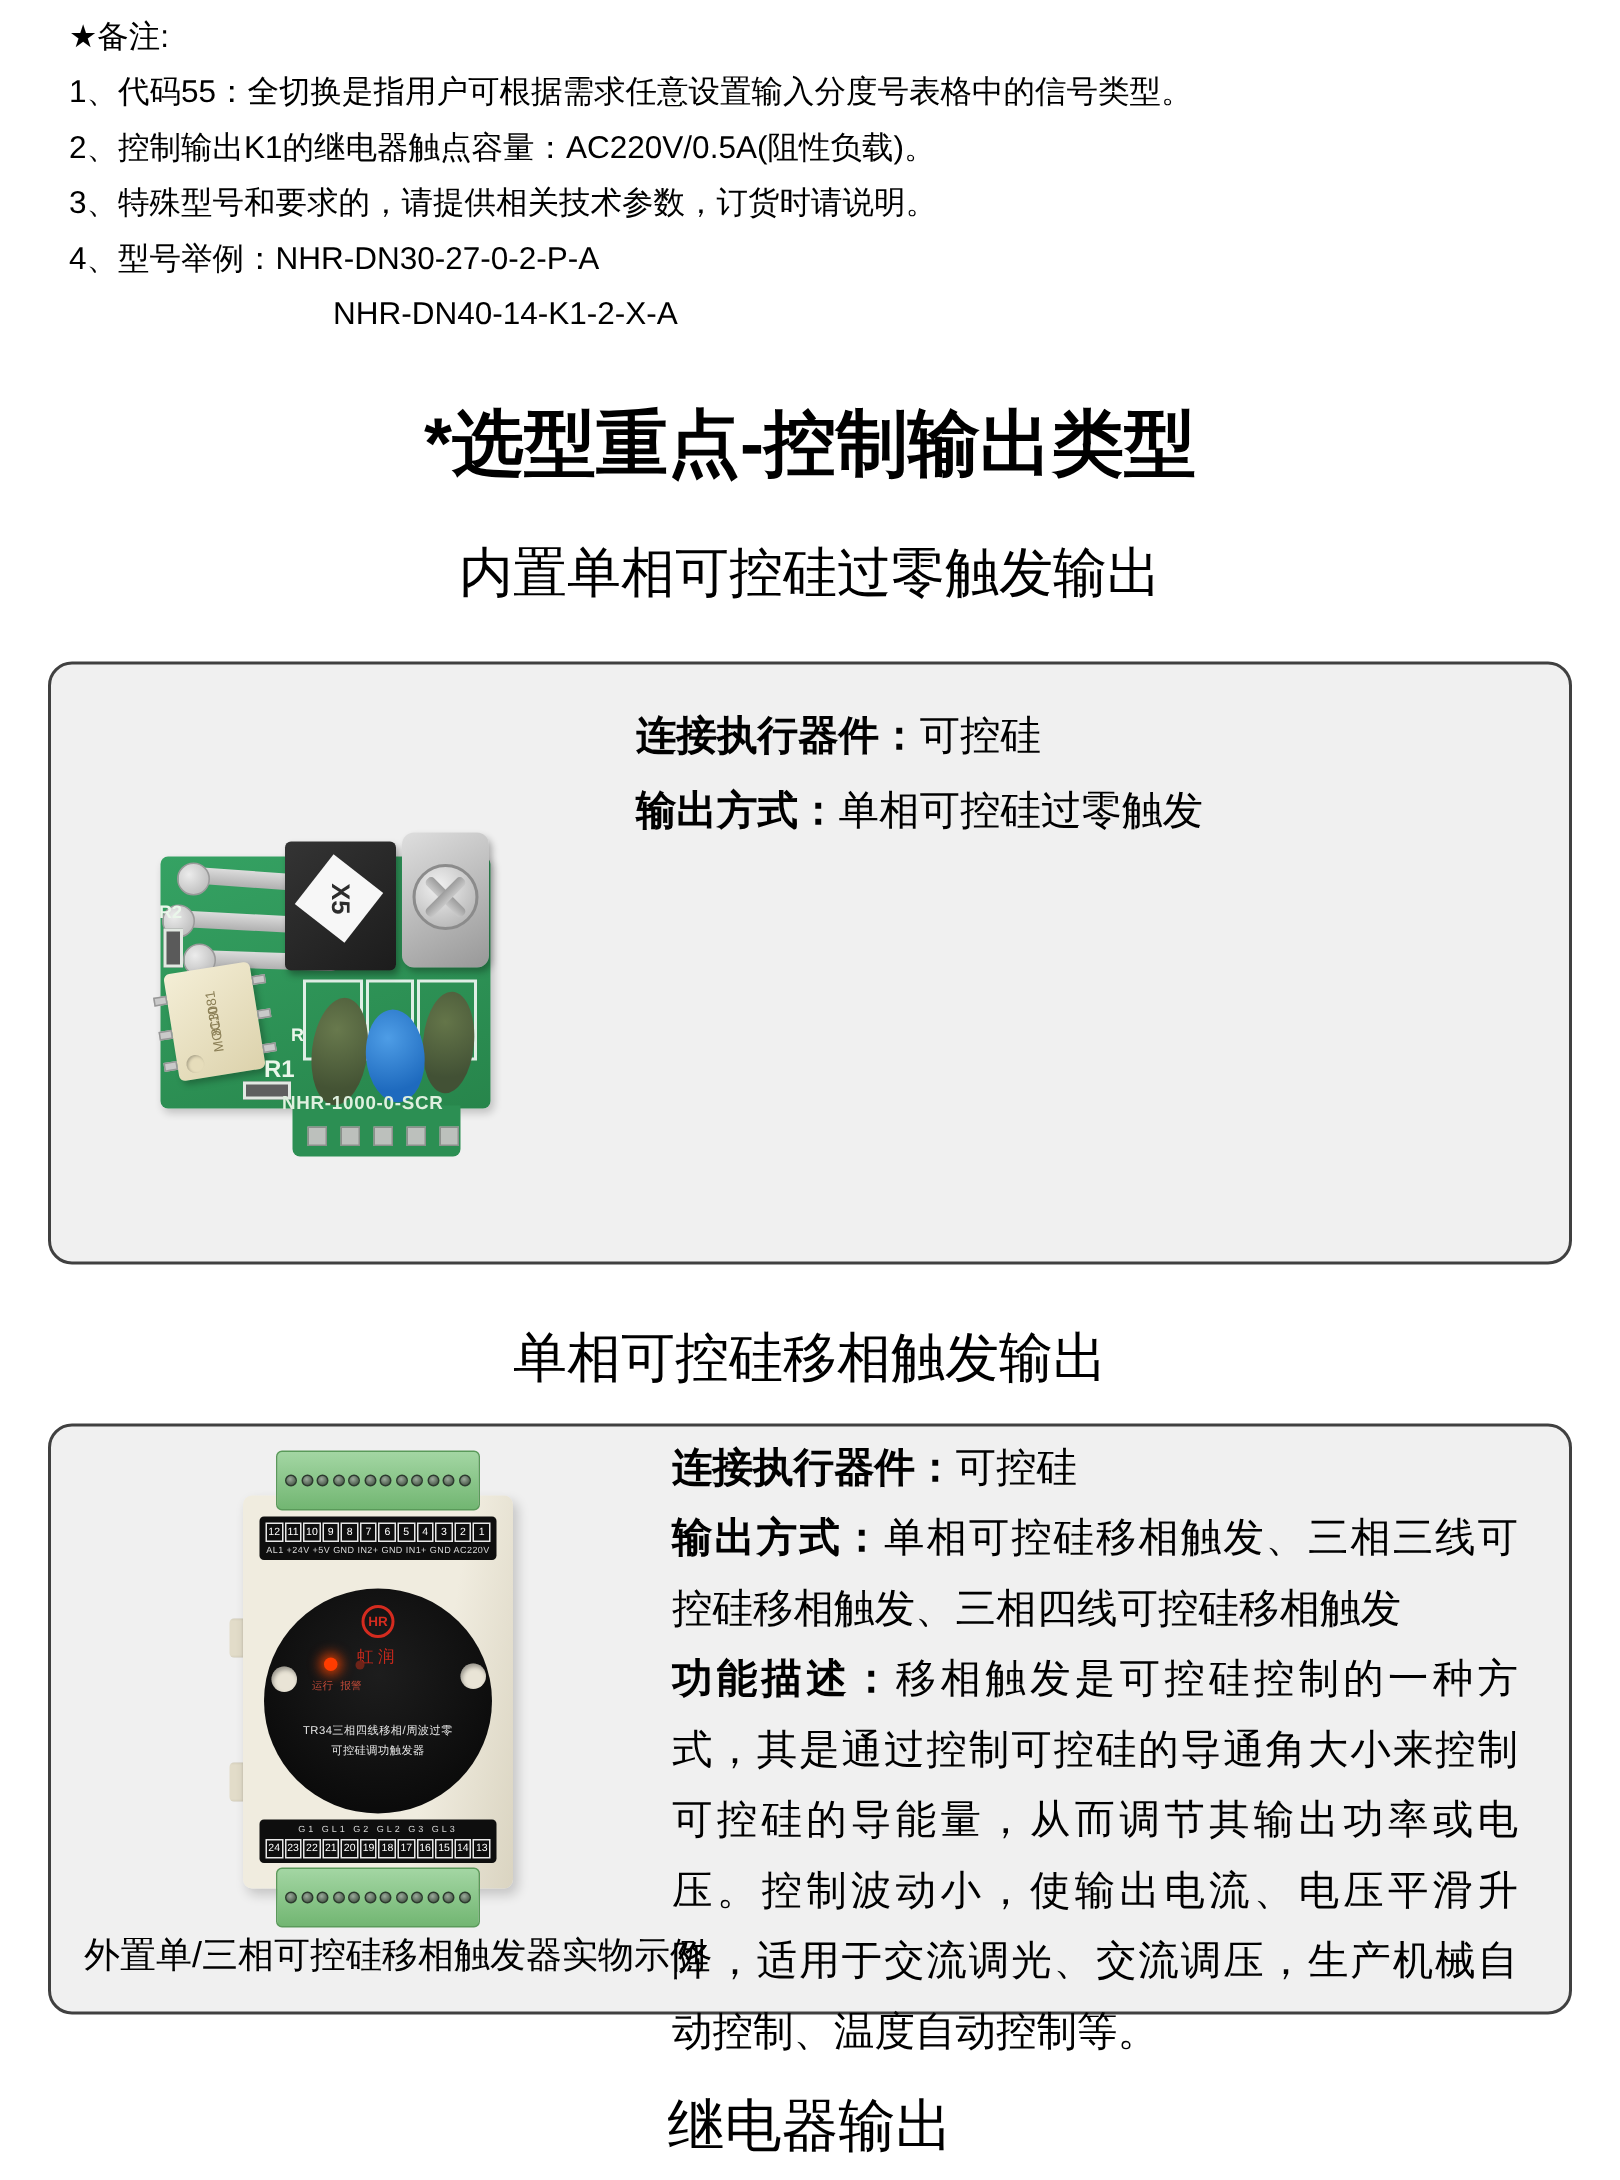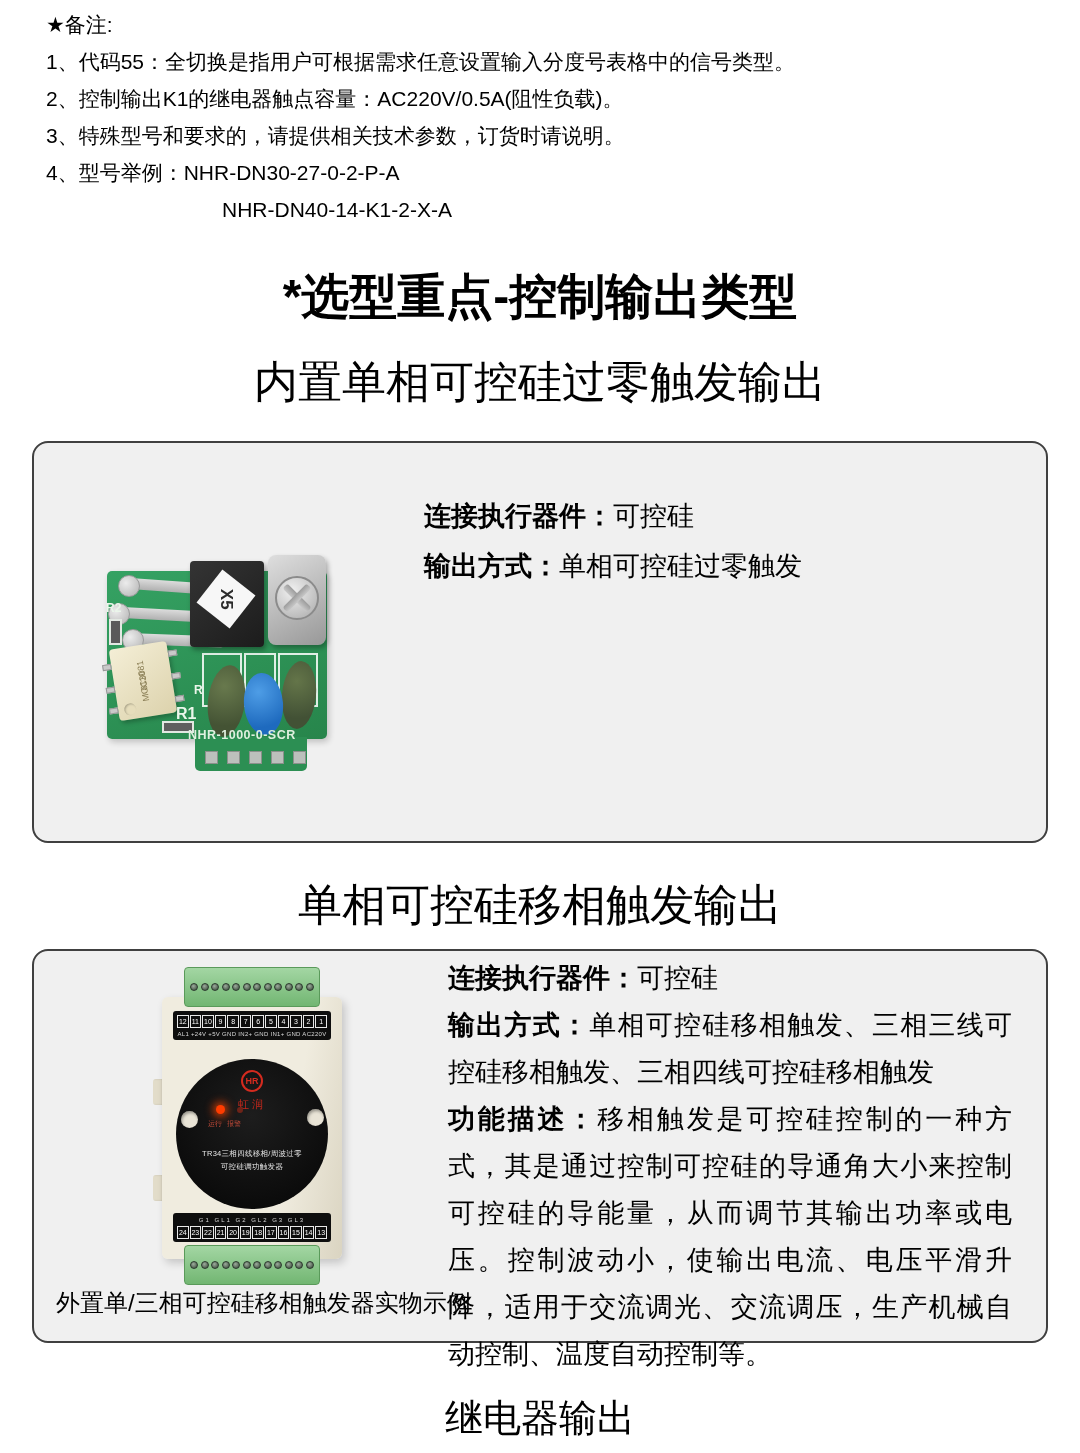--- a/index.html
+++ b/index.html
@@ -7,37 +7,37 @@
     width:1080px;height:1453px;background:#ffffff;color:#000;
     font-family:"Liberation Sans","DejaVu Sans",sans-serif;
     overflow:hidden;position:relative;
   }
   
   .notes{padding:6px 0 0 46px;font-size:21px;line-height:37px;}
   .note-line{white-space:nowrap;}
   .note-indent{padding-left:176px;}
   
   .main-title{margin:40px 0 0;text-align:center;font-size:48px;font-weight:700;line-height:58px;}
-  .sec-title{text-align:center;font-size:44px;font-weight:400;line-height:43px;}
+  .sec-title{text-align:center;font-size:36px;font-weight:400;line-height:43px;}
   .sub1{margin:34px 0 0;}
   .sub2{margin:40px 0 0;}
   .footer-title{margin:52px 0 0;text-align:center;font-size:38px;font-weight:400;line-height:46px;}
   
   .card{
     box-sizing:border-box;width:1016px;margin:38px auto 0;
     background:var(--card-bg,#f0f0f0);
     border:2px solid var(--card-border,#404040);
     border-radius:16px;display:flex;position:relative;
   }
   .card1{height:402px;margin-top:38px;}
   .card2{height:394px;margin-top:23px;}
   .card-left{position:relative;flex:none;}
   .card1 .card-left{width:390px;}
   .card2 .card-left{width:414px;}
-  .card-right{flex:1;padding:48px 34px 0 0;font-size:27px;line-height:50px;text-align:justify;}
+  .card-right{flex:1;padding:22px 34px 0 0;font-size:27px;line-height:50px;text-align:justify;}
   .card2 .card-right{padding-top:4px;line-height:47px;}
   .spec{margin:0;}
   .spec b{font-weight:700;}
   .caption{position:absolute;font-size:24px;color:#000;white-space:nowrap;}
   .card1 .caption{left:48px;top:340px;}
   .card2 .caption{left:22px;top:336px;}
   
   .pcb{position:absolute;left:68px;top:118px;width:232px;height:214px;}
   .pcb *{position:absolute;box-sizing:border-box;}
   .board{left:5px;top:10px;width:220px;height:168px;border-radius:5px;

